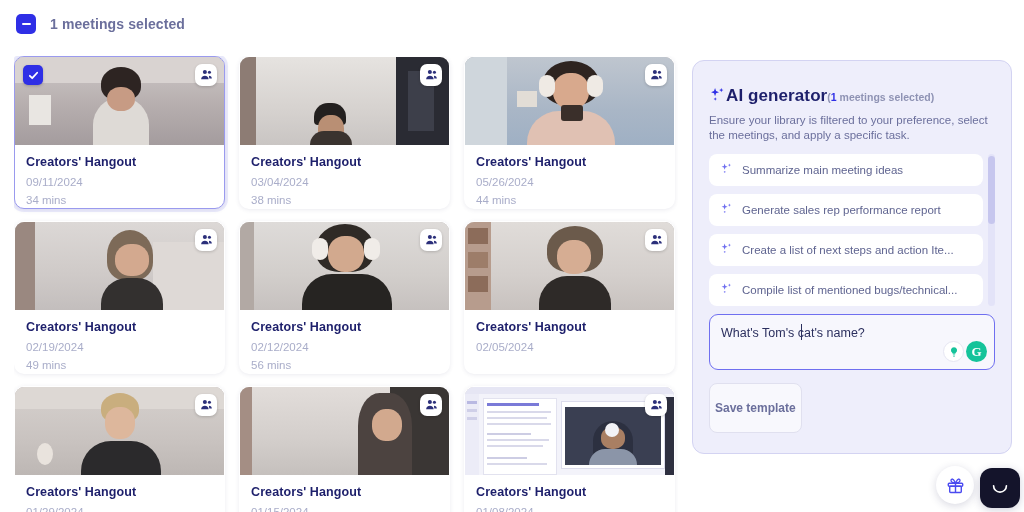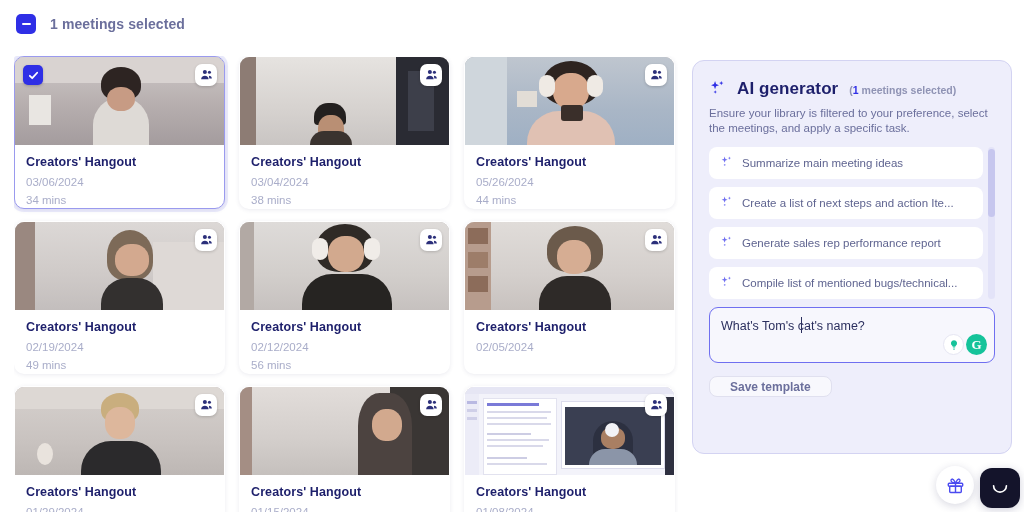--- a/index.html
+++ b/index.html
@@ -71,21 +71,21 @@
 
   
   .panel {
     position: absolute; left: 692px; top: 60px;
     width: 320px; height: 394px;
     background: #eeeefb;
     border: 1px solid #d3d3f2;
     border-radius: 12px;
     padding: 16px 16px 0 16px;
   }
-  .panel-head { display:flex; align-items: baseline; gap: 11px; }
+  .panel-head { display:flex; align-items: baseline; gap: 0; margin-top: 7px; }
   .sparkle-lg { flex:none; position:relative; top:2px; }
   .panel-title { font-size: 17px; font-weight: 700; color: #1d1f6b; letter-spacing: .1px; }
   .panel-count { font-size: 10.5px; color: #8f93b4; font-weight: 600; }
   .panel-count b { color: #2f2fe6; font-weight: 800; }
   .panel-sub { margin-top: 7px; font-size: 11.5px; line-height: 15px; color: #6b6f9c; }
 
   .task-list {
     position: relative; margin-top: 11px;
     height: 152px; overflow: hidden; padding-right: 12px;
   }
@@ -142,21 +142,21 @@
   }
 
   .actions { margin-top: 13px; display:flex; align-items:center; gap: 10px; }
   .btn-generate {
     height: 33px; padding: 0 18px 0 14px; border: 0; border-radius: 8px;
     background: #2f2fe6; color:#fff; cursor:pointer;
     display:flex; align-items:center; gap: 8px;
     font-family:"Liberation Sans", sans-serif; font-size: 12px; font-weight: 700;
   }
   .btn-save {
-    height: 21px; padding: 0 20px; border-radius: 8px; cursor: pointer;
+    height: 50px; padding: 0 5px; border-radius: 8px; cursor: pointer;
     background:#f8f8fd; border: 1px solid #e0e0ef; color:#6b6f9c;
     font-family:"Liberation Sans", sans-serif; font-size: 12px; font-weight: 700;
   }
 
   
   .fab-gift {
     position: absolute; right: 50px; bottom: 8px;
     width: 38px; height: 38px; border-radius: 50%; background:#fff;
     box-shadow: 0 2px 9px rgba(40,40,90,.18);
     display:flex; align-items:center; justify-content:center; cursor:pointer;
@@ -200,21 +200,21 @@
           <svg width="13" height="12" viewBox="0 0 16 14">
               <circle cx="6" cy="3.4" r="2.5" fill="#2b2f7a"></circle>
               <circle cx="11.6" cy="3.6" r="1.9" fill="#2b2f7a"></circle>
               <path d="M1.4 12.2c0-2.6 2-4.2 4.6-4.2s4.6 1.6 4.6 4.2z" fill="#2b2f7a"></path>
               <path d="M11 7.9c2.2.05 3.6 1.5 3.6 3.5h-3.2z" fill="#2b2f7a"></path>
             </svg>
         </div>
       </div>
       <div class="card-body">
         <div class="card-title">Creators' Hangout</div>
-        <div class="card-date">03/06/2024</div>
+        <div class="card-date">09/11/2024</div>
         <div class="card-dur">34 mins</div>
       </div>
     </div>
 
     <div class="card">
       <div class="thumb">
         <div class="scene" style="background:linear-gradient(180deg,#e6e3e0 0%,#d6d2cf 60%,#c9c5c3 100%);">
           <div style="position:absolute;left:0;top:0;width:16px;height:88px;background:#8d7c74;"></div>
           <div style="position:absolute;left:156px;top:0;width:55px;height:88px;background:#2a2b33;"></div>
           <div style="position:absolute;left:168px;top:14px;width:26px;height:60px;background:#3d3f4a;"></div>
@@ -464,31 +464,31 @@
         <span class="task-text">Summarize main meeting ideas</span>
       </div>
       <div class="task">
         <span>
           <svg width="13" height="13" viewBox="0 0 18 18">
             <path d="M6.4 2.2 L7.5 5.4 L10.6 6.5 L7.5 7.6 L6.4 10.8 L5.3 7.6 L2.2 6.5 L5.3 5.4 Z" fill="#6f6ff0"></path>
             <path d="M13 2 L13.6 3.7 L15.3 4.3 L13.6 4.9 L13 6.6 L12.4 4.9 L10.7 4.3 L12.4 3.7 Z" fill="#6f6ff0"></path>
             <path d="M6.6 12 L7.1 13.3 L8.4 13.8 L7.1 14.3 L6.6 15.6 L6.1 14.3 L4.8 13.8 L6.1 13.3 Z" fill="#6f6ff0"></path>
           </svg>
         </span>
-        <span class="task-text">Create a list of next steps and action Ite...</span>
+        <span class="task-text">Generate sales rep performance report</span>
       </div>
       <div class="task">
         <span>
           <svg width="13" height="13" viewBox="0 0 18 18">
             <path d="M6.4 2.2 L7.5 5.4 L10.6 6.5 L7.5 7.6 L6.4 10.8 L5.3 7.6 L2.2 6.5 L5.3 5.4 Z" fill="#6f6ff0"></path>
             <path d="M13 2 L13.6 3.7 L15.3 4.3 L13.6 4.9 L13 6.6 L12.4 4.9 L10.7 4.3 L12.4 3.7 Z" fill="#6f6ff0"></path>
             <path d="M6.6 12 L7.1 13.3 L8.4 13.8 L7.1 14.3 L6.6 15.6 L6.1 14.3 L4.8 13.8 L6.1 13.3 Z" fill="#6f6ff0"></path>
           </svg>
         </span>
-        <span class="task-text">Generate sales rep performance report</span>
+        <span class="task-text">Create a list of next steps and action Ite...</span>
       </div>
       <div class="task">
         <span>
           <svg width="13" height="13" viewBox="0 0 18 18">
             <path d="M6.4 2.2 L7.5 5.4 L10.6 6.5 L7.5 7.6 L6.4 10.8 L5.3 7.6 L2.2 6.5 L5.3 5.4 Z" fill="#6f6ff0"></path>
             <path d="M13 2 L13.6 3.7 L15.3 4.3 L13.6 4.9 L13 6.6 L12.4 4.9 L10.7 4.3 L12.4 3.7 Z" fill="#6f6ff0"></path>
             <path d="M6.6 12 L7.1 13.3 L8.4 13.8 L7.1 14.3 L6.6 15.6 L6.1 14.3 L4.8 13.8 L6.1 13.3 Z" fill="#6f6ff0"></path>
           </svg>
         </span>
         <span class="task-text">Compile list of mentioned bugs/technical...</span>

